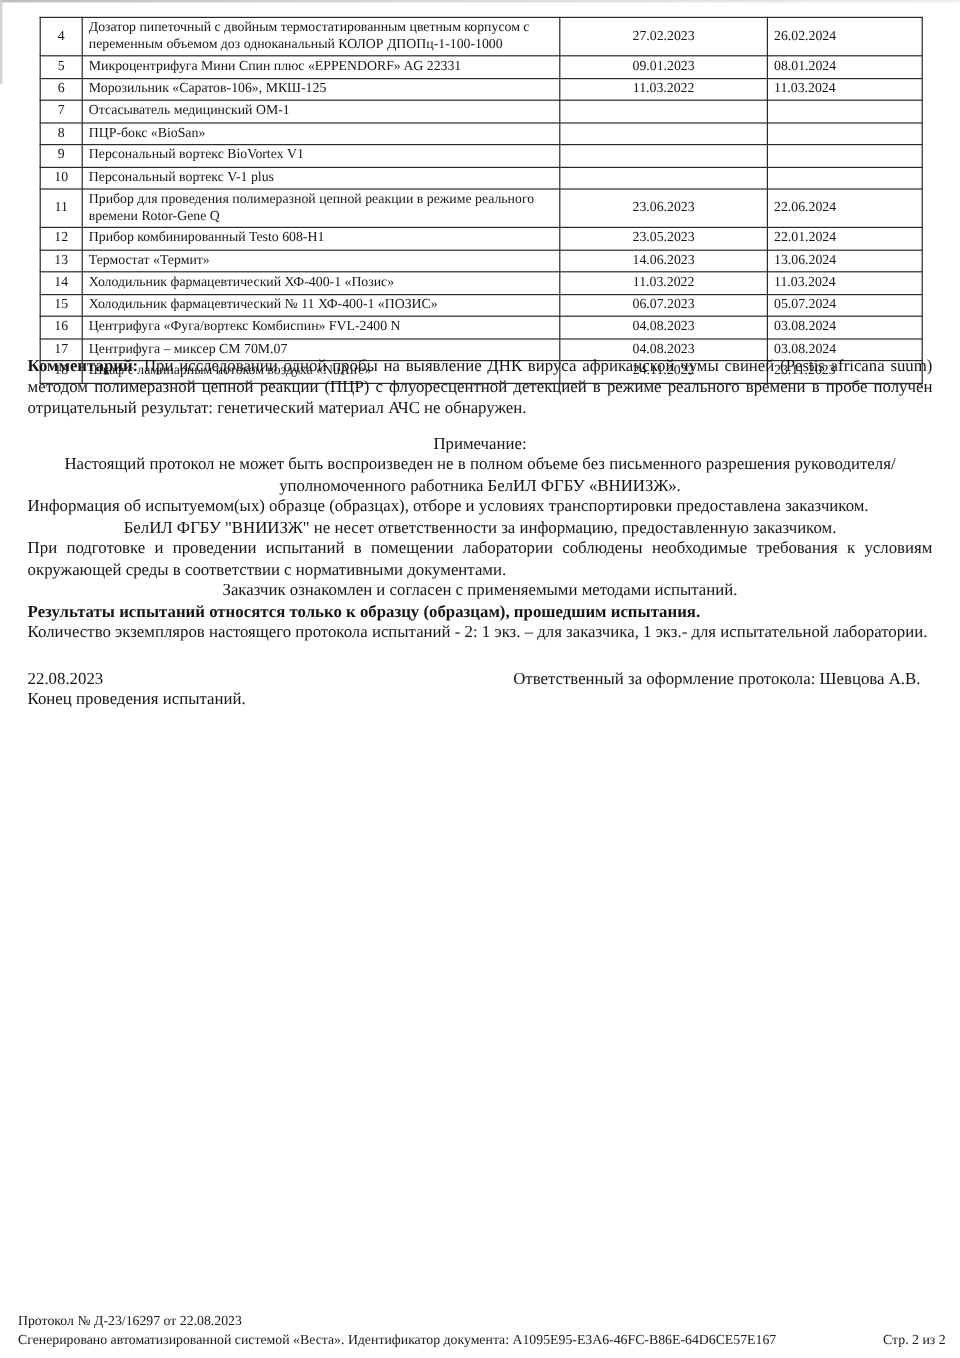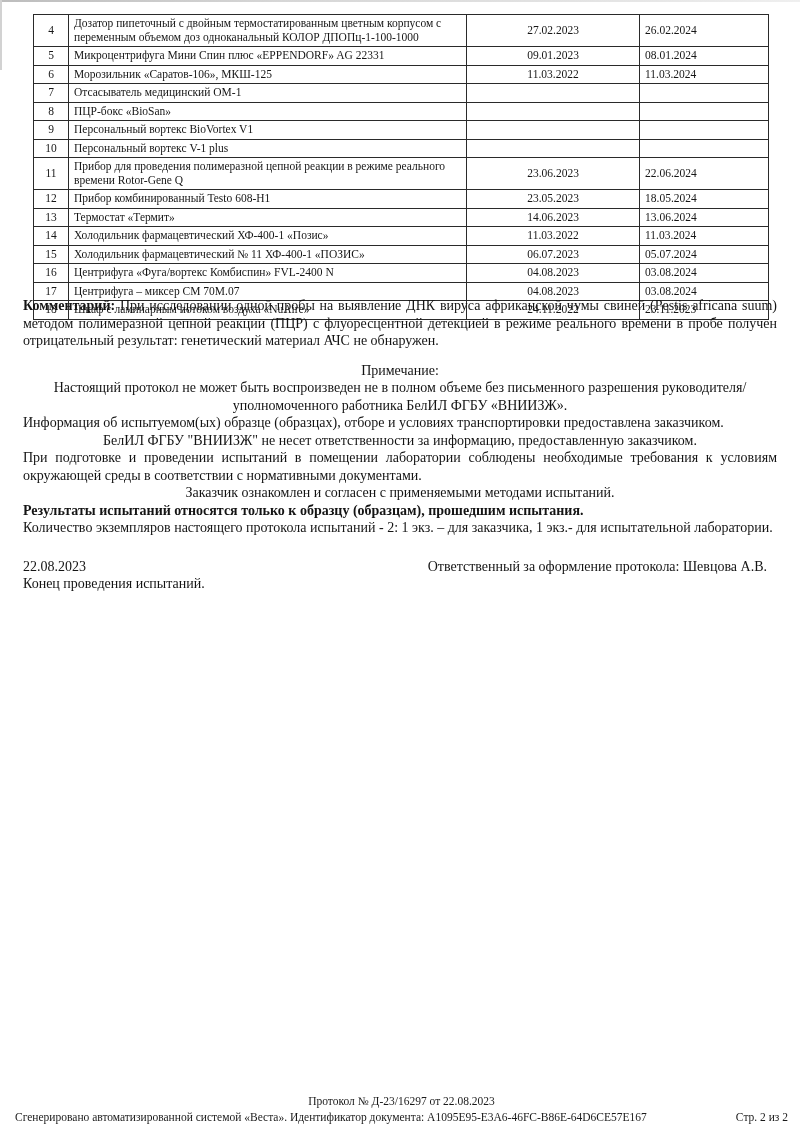--- a/index.html
+++ b/index.html
@@ -43,21 +43,21 @@
   p.bold-line{font-weight:bold;text-align:left;}
   p.left{text-align:center;}
   .signoff{
     display:flex;justify-content:space-between;align-items:baseline;
     margin-top:21px;padding-right:10px;text-align:center;
   }
   .end-line{text-align:left;margin-top:3px;}
 
   .footer{
     position:absolute;left:15px;right:12px;bottom:7px;
-    font-size:11.5px;line-height:16px;color:#1a1a1a;text-align:center;
+    font-size:11.5px;line-height:16px;color:#1a1a1a;text-align:left;
   }
   .footer-row2{display:flex;justify-content:space-between;align-items:baseline;}
 </style>
 </head>
 <body>
 
 <div class="page">
   <div class="scan-top"></div>
   <div class="scan-left"></div>
 
@@ -108,21 +108,21 @@
       <tr>
         <td class="c-num">11</td>
         <td class="c-name">Прибор для проведения полимеразной цепной реакции в режиме реального времени Rotor-Gene Q</td>
         <td class="c-d1">23.06.2023</td>
         <td class="c-d2">22.06.2024</td>
       </tr>
       <tr>
         <td class="c-num">12</td>
         <td class="c-name">Прибор комбинированный Testo 608-H1</td>
         <td class="c-d1">23.05.2023</td>
-        <td class="c-d2">18.05.2024</td>
+        <td class="c-d2">22.01.2024</td>
       </tr>
       <tr>
         <td class="c-num">13</td>
         <td class="c-name">Термостат «Термит»</td>
         <td class="c-d1">14.06.2023</td>
         <td class="c-d2">13.06.2024</td>
       </tr>
       <tr>
         <td class="c-num">14</td>
         <td class="c-name">Холодильник фармацевтический ХФ-400-1 «Позис»</td>

